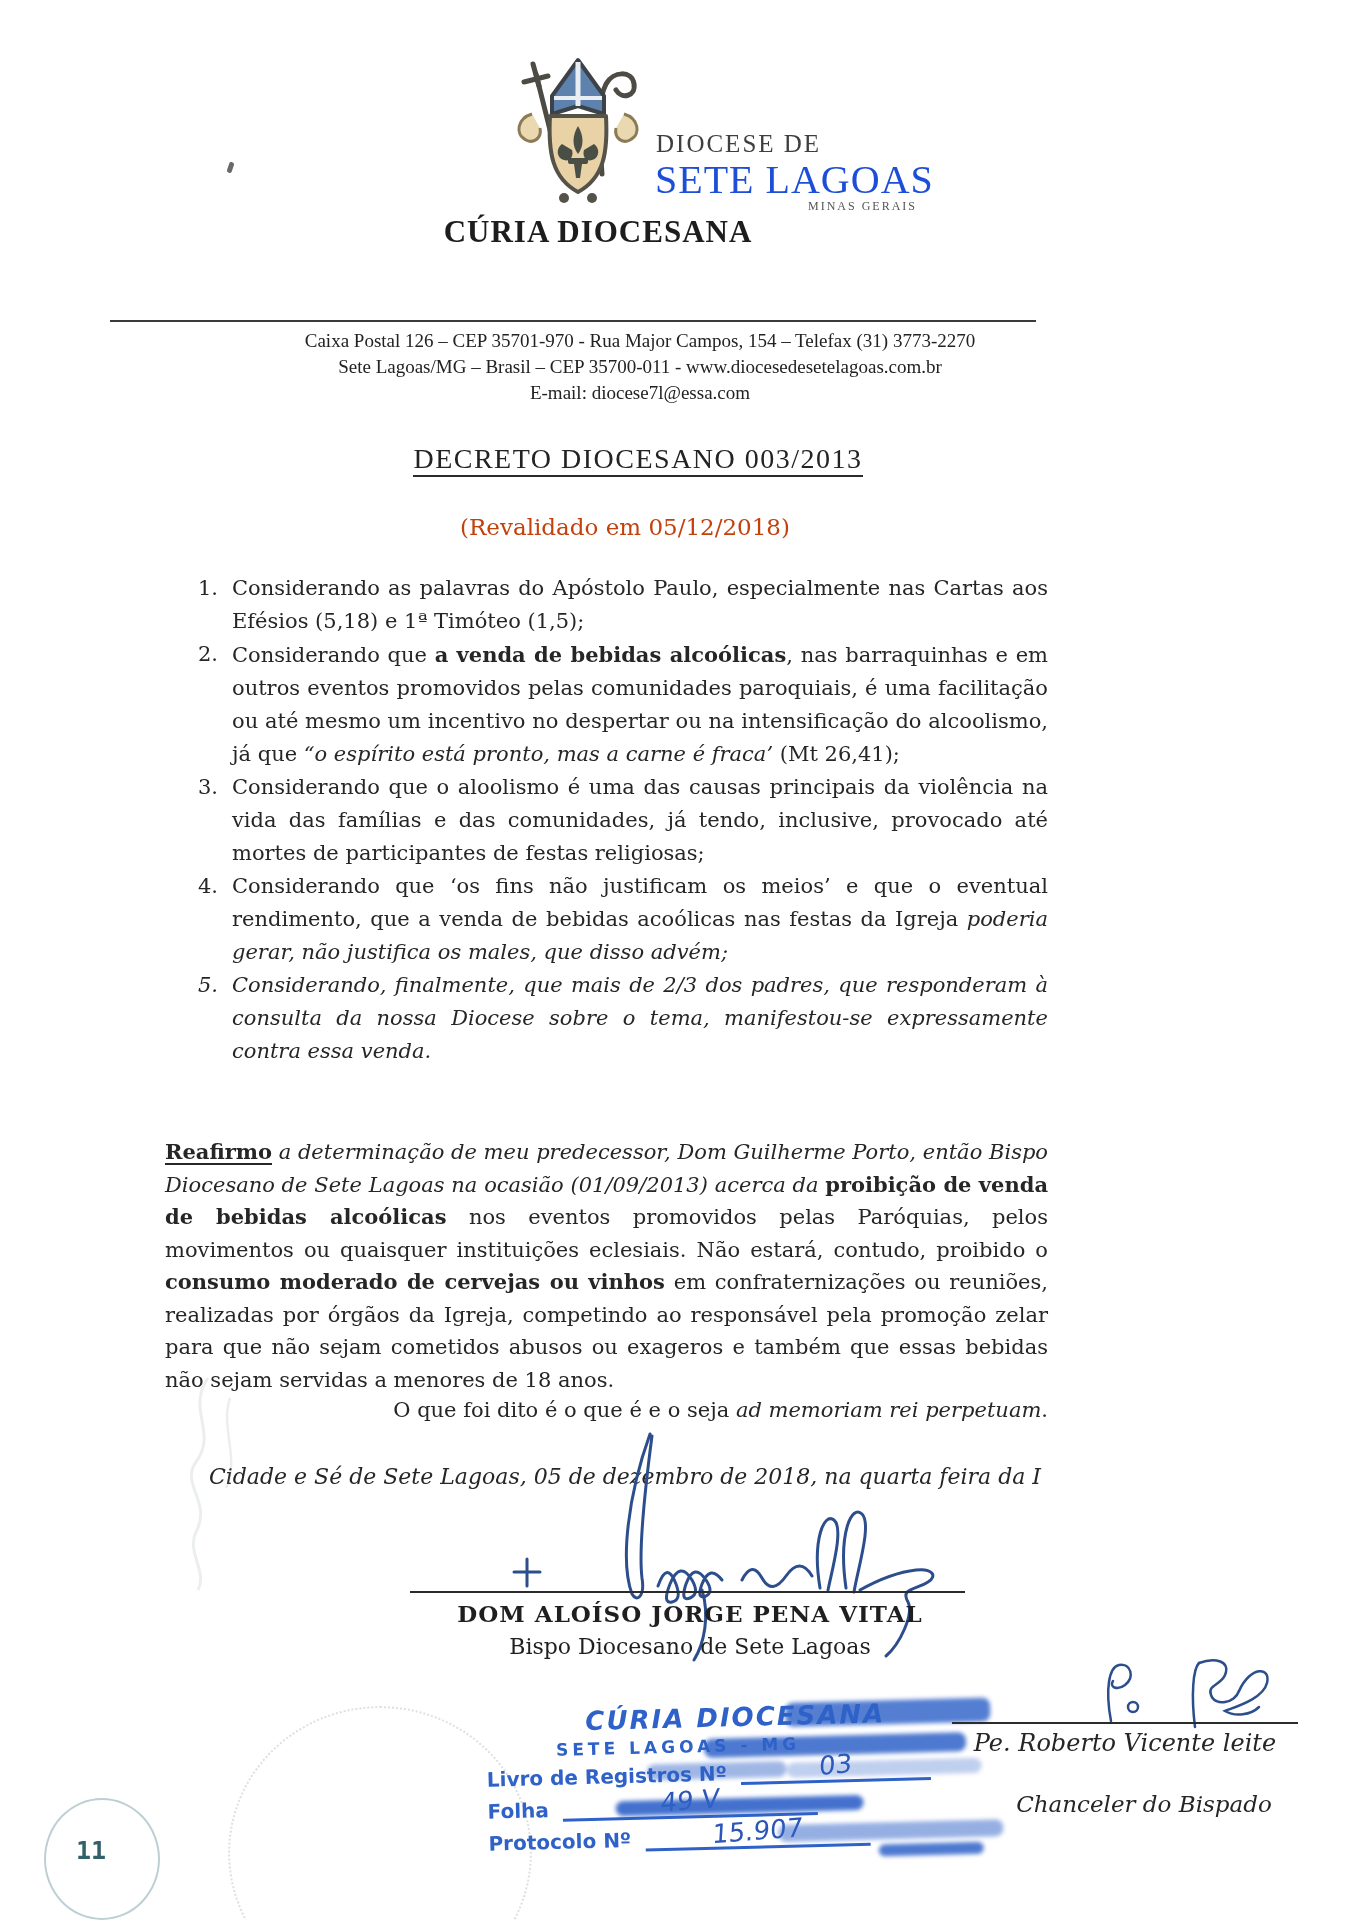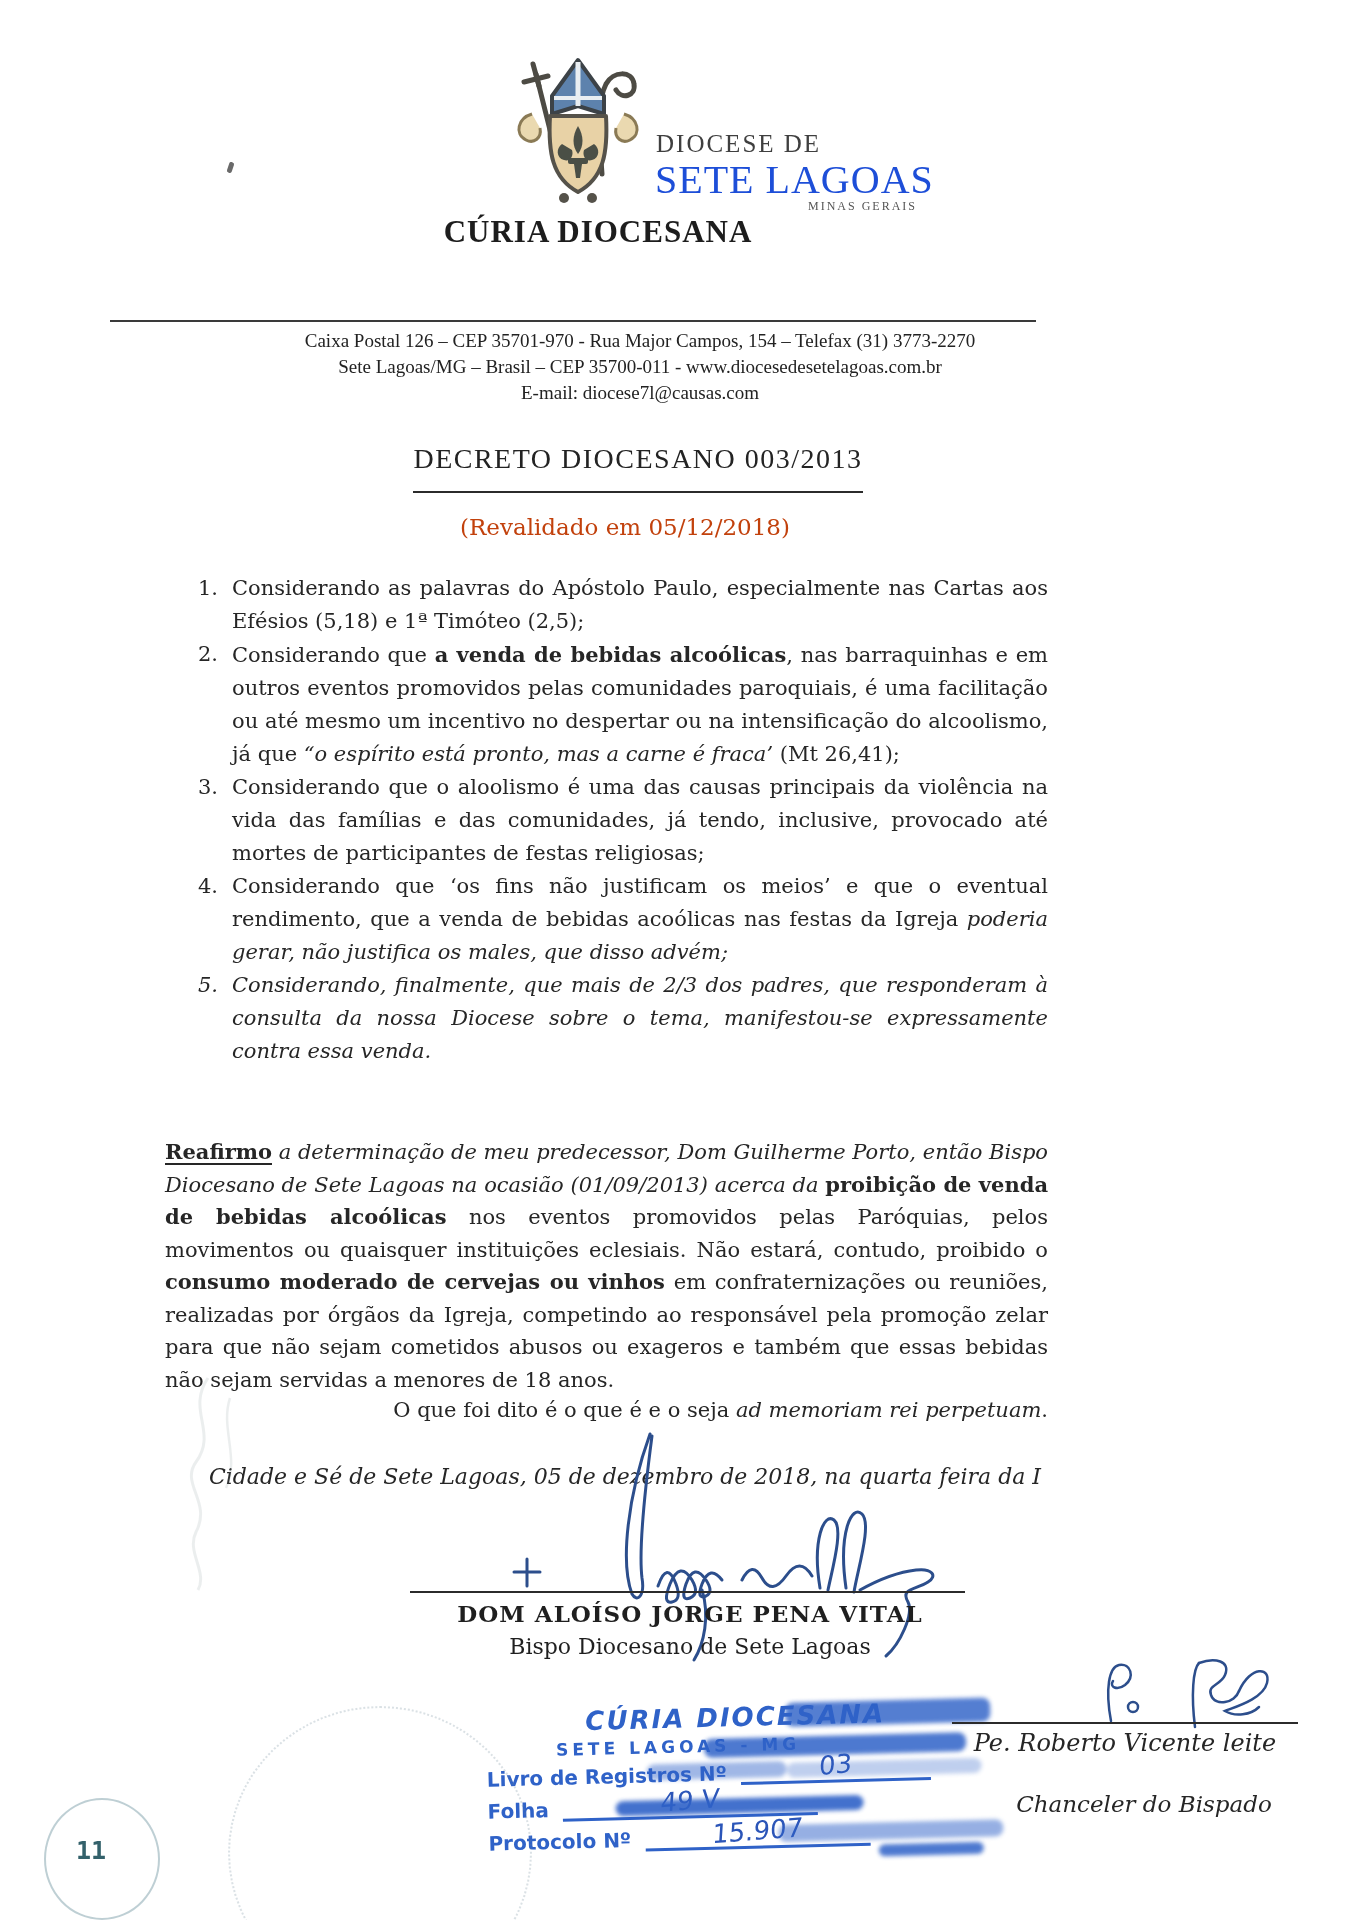--- a/index.html
+++ b/index.html
@@ -20,21 +20,21 @@
                 letter-spacing:1px;color:#1d1d1d;}
   .header-rule{left:110px;top:320px;width:926px;border-top:2px solid #3a3a3a;}
   .addr{left:215px;width:850px;text-align:center;font-family:"Liberation Serif",serif;
         font-size:19px;color:#222;}
   .a1{top:330px;} .a2{top:356px;} .a3{top:382px;}
 
   
   .decree-title{left:288px;top:443px;width:700px;text-align:center;}
   .decree-title span{display:inline-block;font-family:"Liberation Serif",serif;
         font-size:28px;letter-spacing:1.5px;color:#232323;border-bottom:2px solid #2b2b2b;
-        padding-bottom:16px;}
+        padding-bottom:0;}
   .reval{left:275px;top:514px;width:700px;text-align:center;font-size:23px;color:#c2410c;}
 
   
   .items{left:160px;top:572px;width:888px;font-size:21px;line-height:33px;}
   .item{position:relative;padding-left:72px;text-align:justify;}
   .item .num{position:absolute;left:38px;top:0;}
   .bold{font-weight:bold;}
   .ital{font-style:italic;}
   .bold-ul{font-weight:bold;text-decoration:underline;text-decoration-thickness:2px;
            text-underline-offset:4px;}
@@ -137,31 +137,31 @@
 
   <div class="abs org-top">DIOCESE DE</div>
   <div class="abs org-main">SETE LAGOAS</div>
   <div class="abs org-sub">MINAS GERAIS</div>
   <div class="abs artifact"></div>
 
   <div class="abs office-title">CÚRIA DIOCESANA</div>
   <div class="abs header-rule"></div>
   <div class="abs addr a1">Caixa Postal 126 – CEP 35701-970 - Rua Major Campos, 154 – Telefax (31) 3773-2270</div>
   <div class="abs addr a2">Sete Lagoas/MG – Brasil – CEP 35700-011 - www.diocesedesetelagoas.com.br</div>
-  <div class="abs addr a3">E-mail: diocese7l@causas.com</div>
+  <div class="abs addr a3">E-mail: diocese7l@essa.com</div>
 
   <div class="abs decree-title">
     <span>DECRETO DIOCESANO 003/2013</span>
   </div>
   <div class="abs reval">(Revalidado em 05/12/2018)</div>
 
   <div class="abs items">
     <div class="item">
       <span class="num">1.</span>
-      <span>Considerando as palavras do Apóstolo Paulo, especialmente nas Cartas aos Efésios (5,18) e 1ª Timóteo (2,5);</span>
+      <span>Considerando as palavras do Apóstolo Paulo, especialmente nas Cartas aos Efésios (5,18) e 1ª Timóteo (1,5);</span>
     </div>
     <div class="item">
       <span class="num">2.</span>
       <span>Considerando que </span><span class="bold">a venda de bebidas alcoólicas</span><span>, nas barraquinhas e em outros eventos promovidos pelas comunidades paroquiais, é uma facilitação ou até mesmo um incentivo no despertar ou na intensificação do alcoolismo, já que </span><span class="ital">“o espírito está pronto, mas a carne é fraca’</span><span> (Mt 26,41);</span>
     </div>
     <div class="item">
       <span class="num">3.</span>
       <span>Considerando que o aloolismo é uma das causas principais da violência na vida das famílias e das comunidades, já tendo, inclusive, provocado até mortes de participantes de festas religiosas;</span>
     </div>
     <div class="item">

